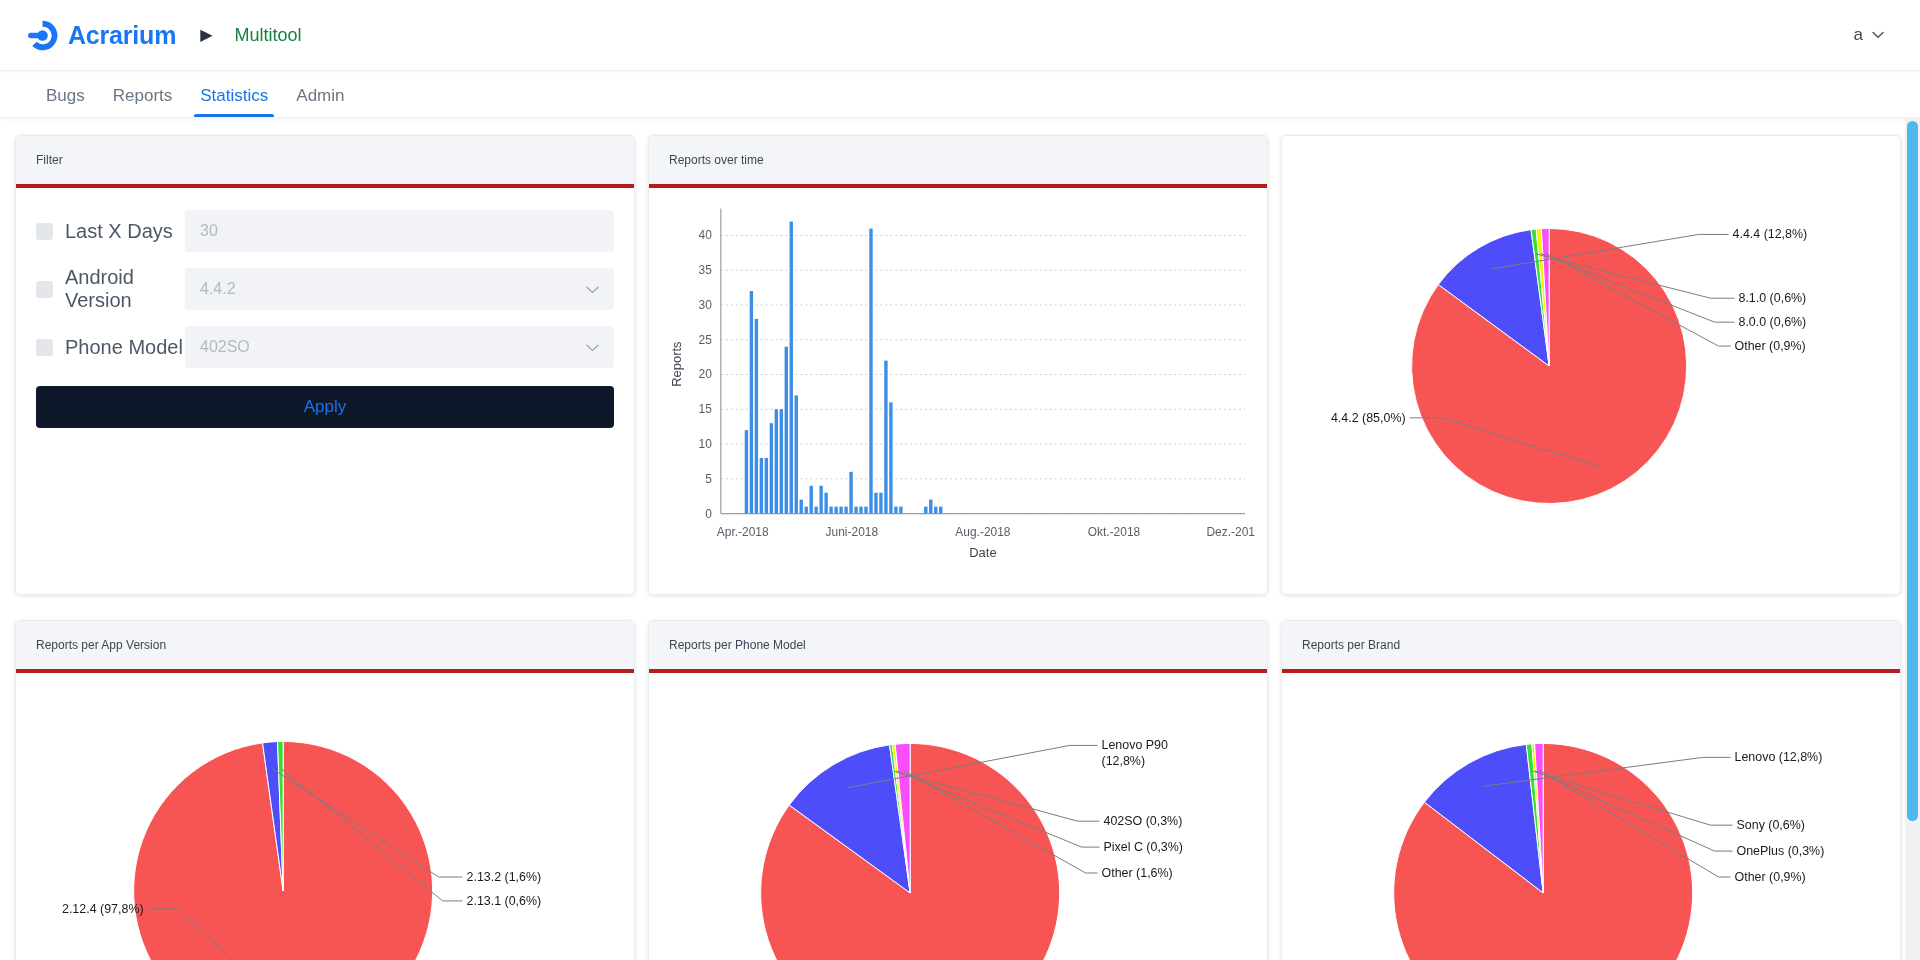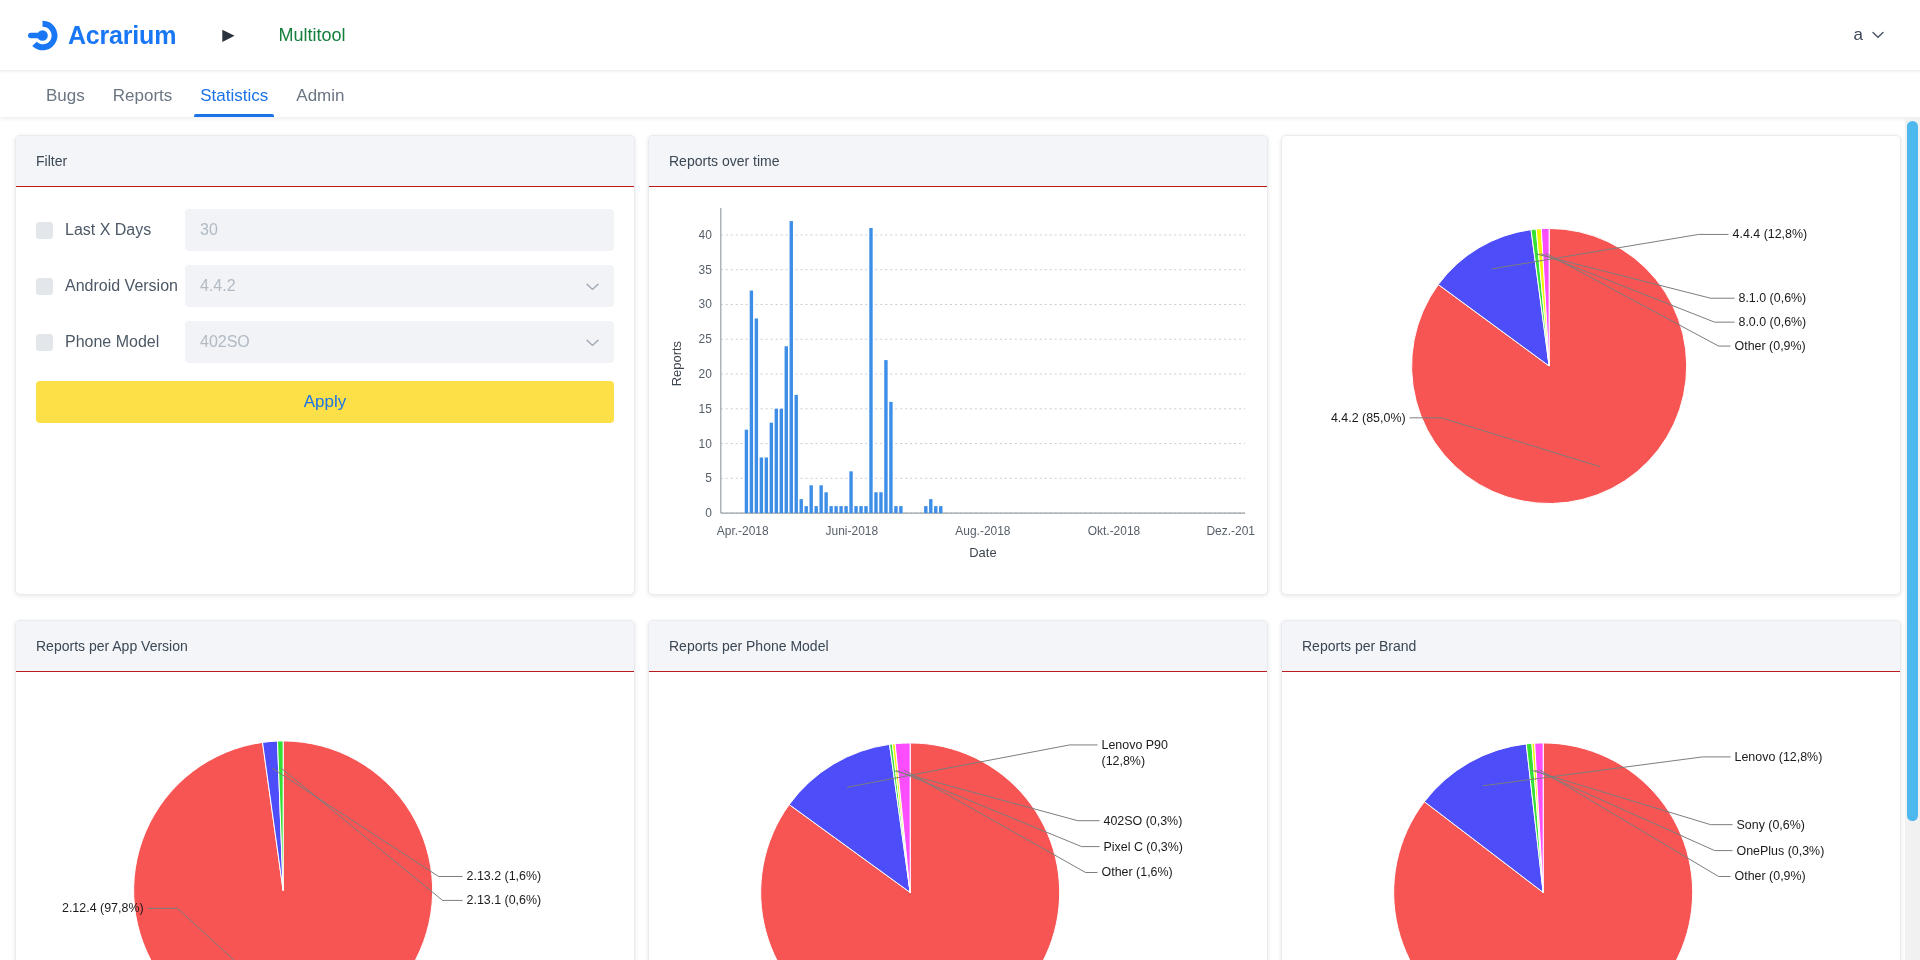--- a/index.html
+++ b/index.html
@@ -12,21 +12,21 @@
   }
   body { position: relative; }
 
   
   .topbar {
     height: 70px; width: 1920px;
     background: #ffffff;
     display: flex; align-items: center;
     padding: 0 26px;
     box-shadow: 0 1px 3px rgba(0,0,0,0.10);
-    position: relative; z-index: 20; gap: 22px;
+    position: relative; z-index: 20;
   }
   .brand { display: flex; align-items: center; gap: 9px; }
   .logo-mark { width: 33px; height: 33px; display: block; }
   .brand-name {
     font-size: 25px; font-weight: bold; color: #1976f5;
     letter-spacing: -0.2px;
   }
   .bc-arrow {
     margin: 0 22px 0 24px; color: #29323d; font-size: 16px; line-height: 1;
   }
@@ -78,62 +78,62 @@
     background: #ffffff;
     border: 1px solid #e8ecf1;
     border-radius: 5px;
     box-shadow: 0 1px 4px rgba(0,0,0,0.10);
     overflow: hidden;
     height: 460px;
     display: flex; flex-direction: column;
   }
   .card-header {
     background: #f3f5f8;
-    border-bottom: 1px solid #b91c1c;
+    border-bottom: 4px solid #b91c1c;
     padding: 17px 20px;
-    font-size: 14px; color: #3b4754;
+    font-size: 12px; color: #3b4754;
     flex: 0 0 auto;
   }
   .card-body { flex: 1 1 auto; position: relative; padding: 8px 10px; }
 
   
   .filter-body { padding: 22px 20px 10px 20px; }
   .filter-row {
     display: flex; align-items: center;
     margin-bottom: 14px;
   }
   .fake-checkbox {
     width: 17px; height: 17px;
     background: #e3e7ec;
     border-radius: 3px;
     flex: 0 0 auto;
     margin-right: 12px;
     cursor: pointer;
   }
   .filter-label {
     width: 120px; flex: 0 0 auto;
-    font-size: 16px; color: #4c5866;
+    font-size: 20px; color: #4c5866;
   }
   .field {
     flex: 1 1 auto; height: 42px;
     background: #f1f3f6; border: none; border-radius: 4px;
     display: flex; align-items: center;
     padding: 0 15px;
     position: relative;
   }
   .field .val {
     font-size: 16px; color: #b2bac4; flex: 1 1 auto;
     white-space: nowrap; overflow: hidden;
   }
   .field-chevron {
     color: #9aa4b0; font-size: 13px; line-height: 1; margin-left: 8px;
   }
   .apply-btn {
     width: 100%; height: 42px; margin-top: 4px;
-    background: #fde047; border: none; border-radius: 4px;
+    background: #0f172a; border: none; border-radius: 4px;
     color: #1a73e8; font-size: 17px; cursor: pointer;
     font-family: "Liberation Sans", sans-serif;
   }
 
   
   .chart-svg { display: block; width: 100%; height: 100%; }
   .ax-label { font-size: 12px; fill: #565f69; font-family: "Liberation Sans", sans-serif; }
   .ax-title { font-size: 13px; fill: #3d454e; font-family: "Liberation Sans", sans-serif; }
   .grid-line { stroke: #c9cdd2; stroke-width: 1; stroke-dasharray: 2 3; }
   .axis-line { stroke: #9aa0a6; stroke-width: 1.2; }

